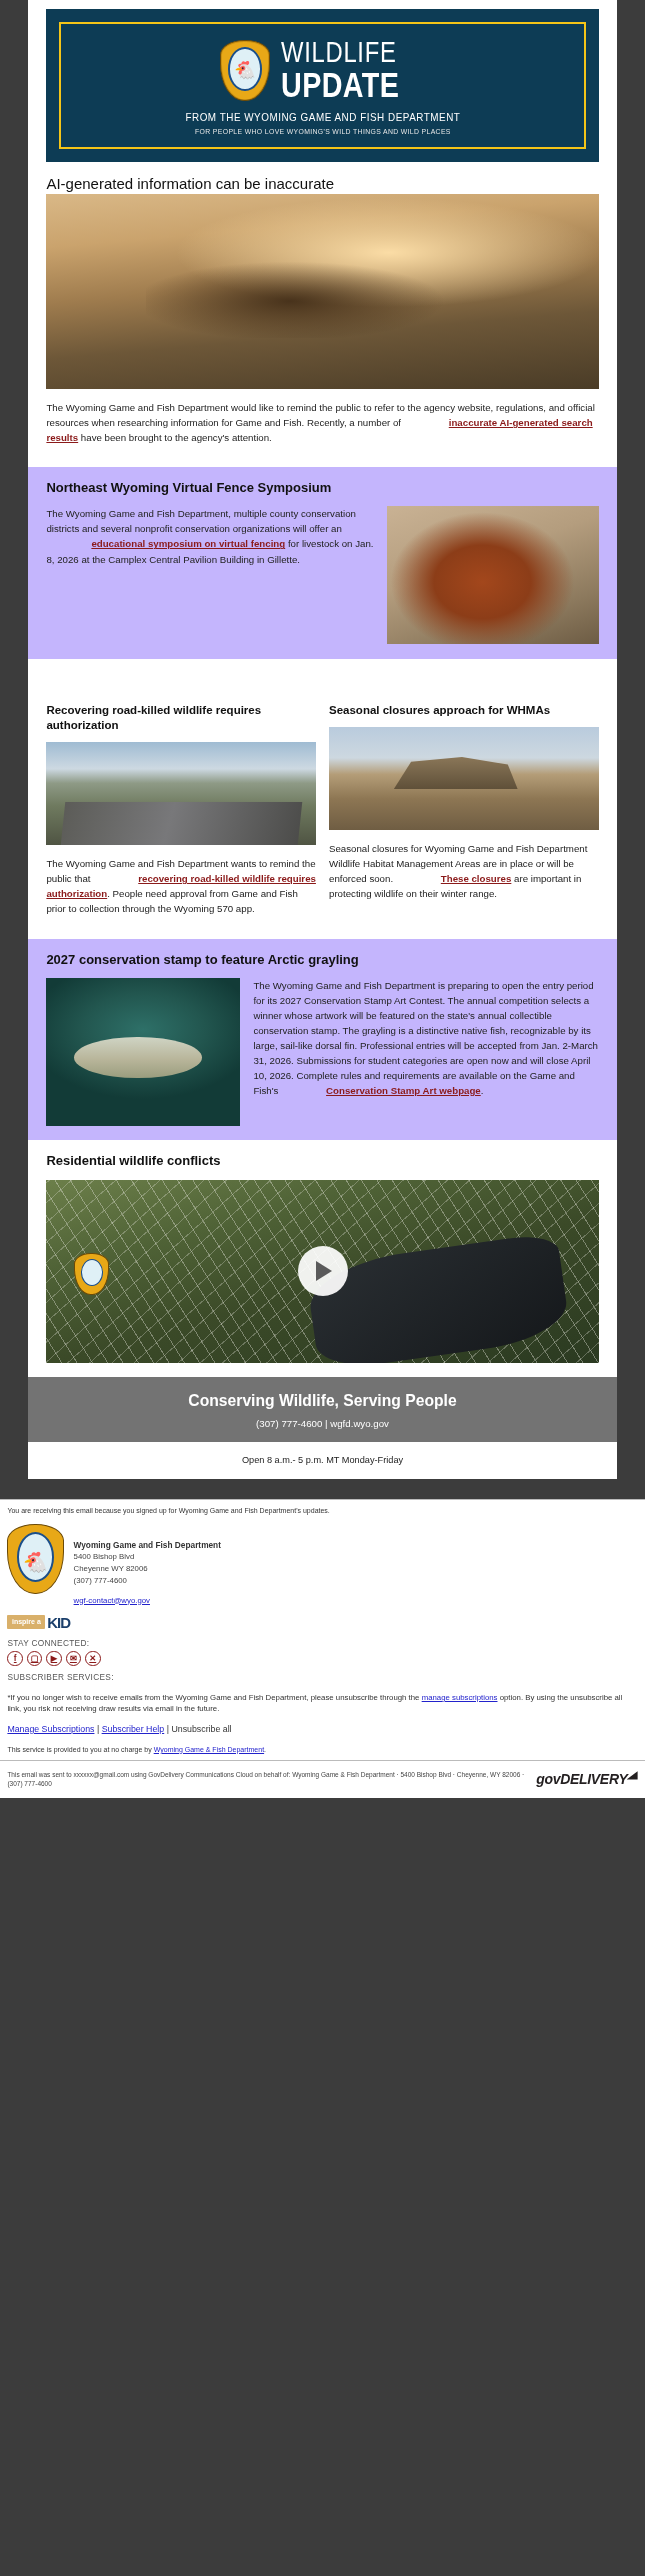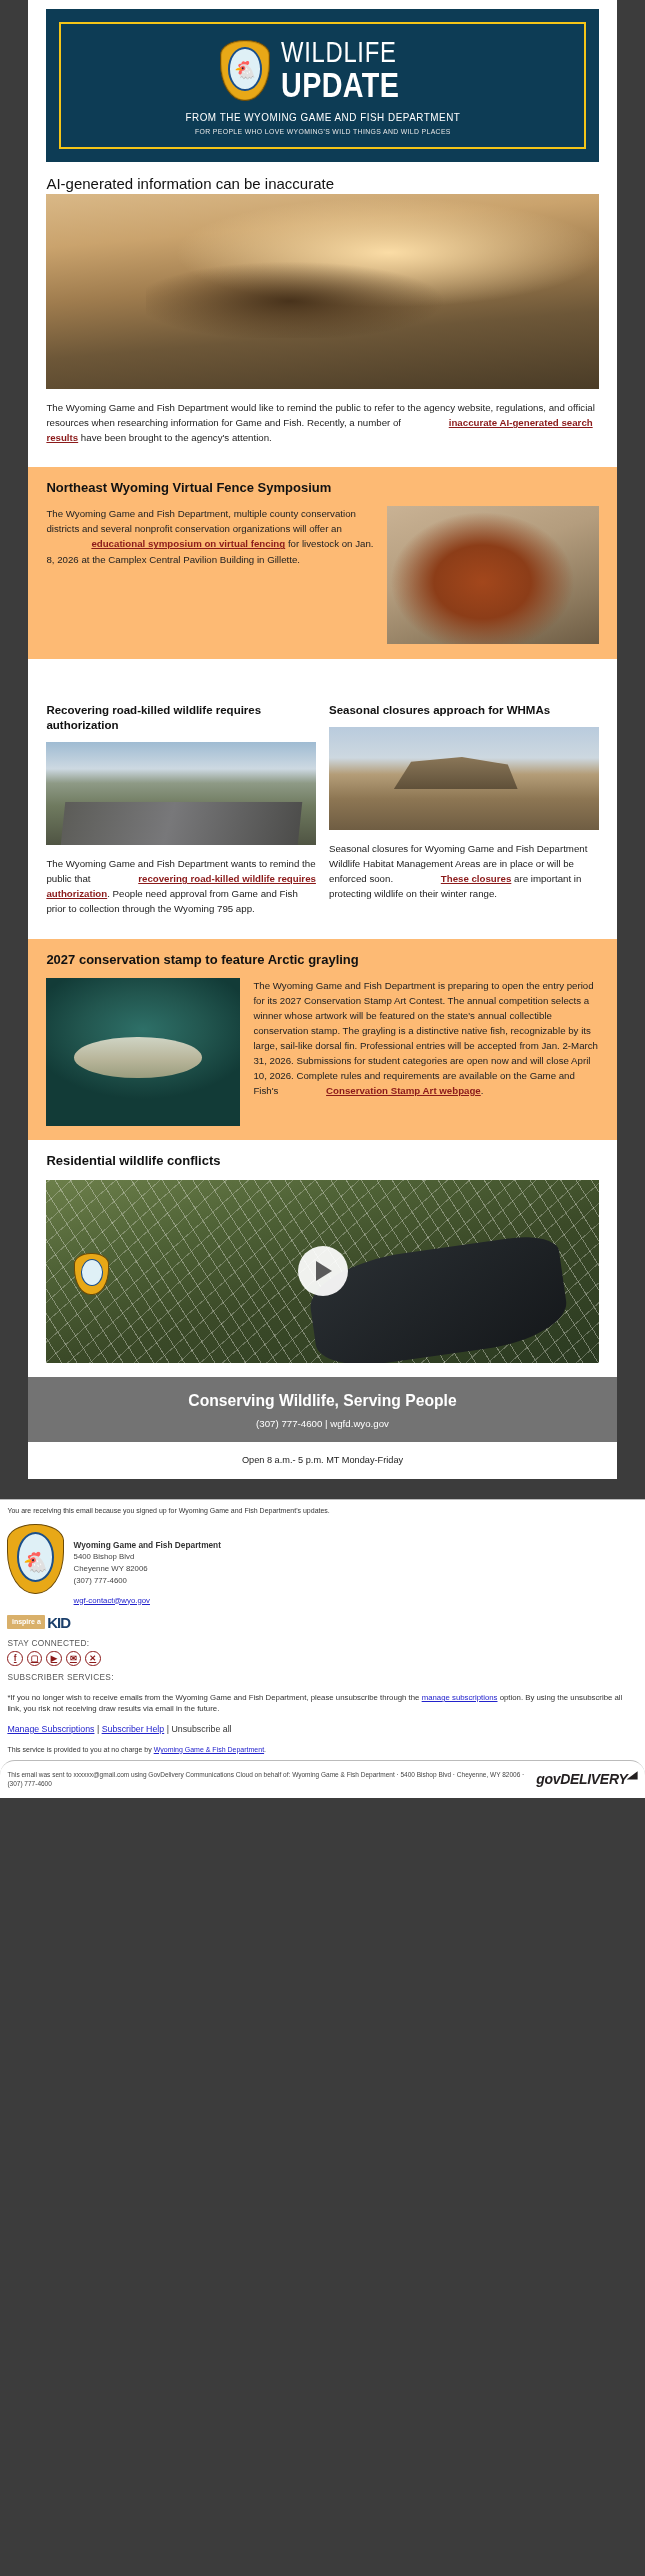--- a/index.html
+++ b/index.html
@@ -63,21 +63,21 @@
     color:#ffffff; font-size:11.5px; letter-spacing:0.6px; margin-top:9.2px;
     transform:scaleX(0.86);
   }
   .mast-sub2 {
     color:#e8e8e8; font-size:7.8px; letter-spacing:0.4px; margin-top:4.6px;
     transform:scaleX(0.88);
   }
 
   
   .section { padding:13px 18.4px 14.8px 18.4px; }
-  .section.grey { background:#fdba74; }
+  .section.grey { background:#c4b5fd; }
   .section.white { background:#ffffff; }
   h2.headline {
     font-size:15px; font-weight:400; color:#111; line-height:1.25;
   }
   h3.headline-sm {
     font-size:11.5px; font-weight:700; color:#111; line-height:1.3;
     margin-bottom:9.2px;
   }
   p.body-text {
     font-size:9.7px; color:#222; line-height:1.55; margin-bottom:7.4px;
@@ -249,21 +249,21 @@
   .subserv { font-size:8.3px; color:#555; padding:1.8px 7.4px 6.5px 7.4px; letter-spacing:0.3px; }
   .gd-p { font-size:7.8px; color:#333; line-height:1.45; padding:3.7px 7.4px; }
   .gd-p a { color:#2222cc; text-decoration:underline; }
   .gd-links { font-size:8.8px; padding:5.5px 7.4px 6.5px 7.4px; color:#333; }
   .gd-links a { color:#2222cc; text-decoration:underline; }
   .gd-service { font-size:7px; color:#333; padding:5.5px 7.4px 7.4px 7.4px; }
   .gd-service a { color:#2222cc; text-decoration:underline; }
 
   .gd-bottom {
     display:flex; align-items:center; justify-content:space-between;
-    border-top:0.9px solid #bbb; padding:8.3px 7.4px 9.2px 7.4px; gap:7.4px;border-radius:15px;
+    border-top:0.9px solid #bbb; padding:8.3px 7.4px 9.2px 7.4px; gap:7.4px;
   }
   .gd-bottom .txt { font-size:6.5px; color:#444; line-height:1.5; }
   .gd-logo {
     font-size:14px; font-weight:700; font-style:italic; color:#231f20;
     letter-spacing:-0.3px; white-space:nowrap; position:relative;
   }
   .gd-logo .flag {
     display:inline-block; width:11px; height:8.3px; background:#231f20;
     clip-path:polygon(0 100%,100% 0,100% 100%);
     margin-left:-0.9px; vertical-align:top;
@@ -314,21 +314,21 @@
             <div class="ph ph-cow"></div>
           </div>
         </div>
       </div>
 
       <div class="section white">
         <div class="two-col">
           <div>
             <h3 class="headline-sm">Recovering road-killed wildlife requires authorization</h3>
             <div class="ph ph-road hero-img"></div>
-            <p class="body-text"><span>The Wyoming Game and Fish Department wants to remind the public that </span><a class="redlink" href="#">recovering road-killed wildlife requires authorization</a><span>. People need approval from Game and Fish prior to collection through the Wyoming 795 app.</span></p>
+            <p class="body-text"><span>The Wyoming Game and Fish Department wants to remind the public that </span><a class="redlink" href="#">recovering road-killed wildlife requires authorization</a><span>. People need approval from Game and Fish prior to collection through the Wyoming 570 app.</span></p>
           </div>
           <div>
             <h3 class="headline-sm">Seasonal closures approach for WHMAs</h3>
             <div class="ph ph-butte hero-img"></div>
             <p class="body-text"><span>Seasonal closures for Wyoming Game and Fish Department Wildlife Habitat Management Areas are in place or will be enforced soon. </span><a class="redlink" href="#">These closures</a><span> are important in protecting wildlife on their winter range.</span></p>
           </div>
         </div>
       </div>
 
       <div class="section grey">

